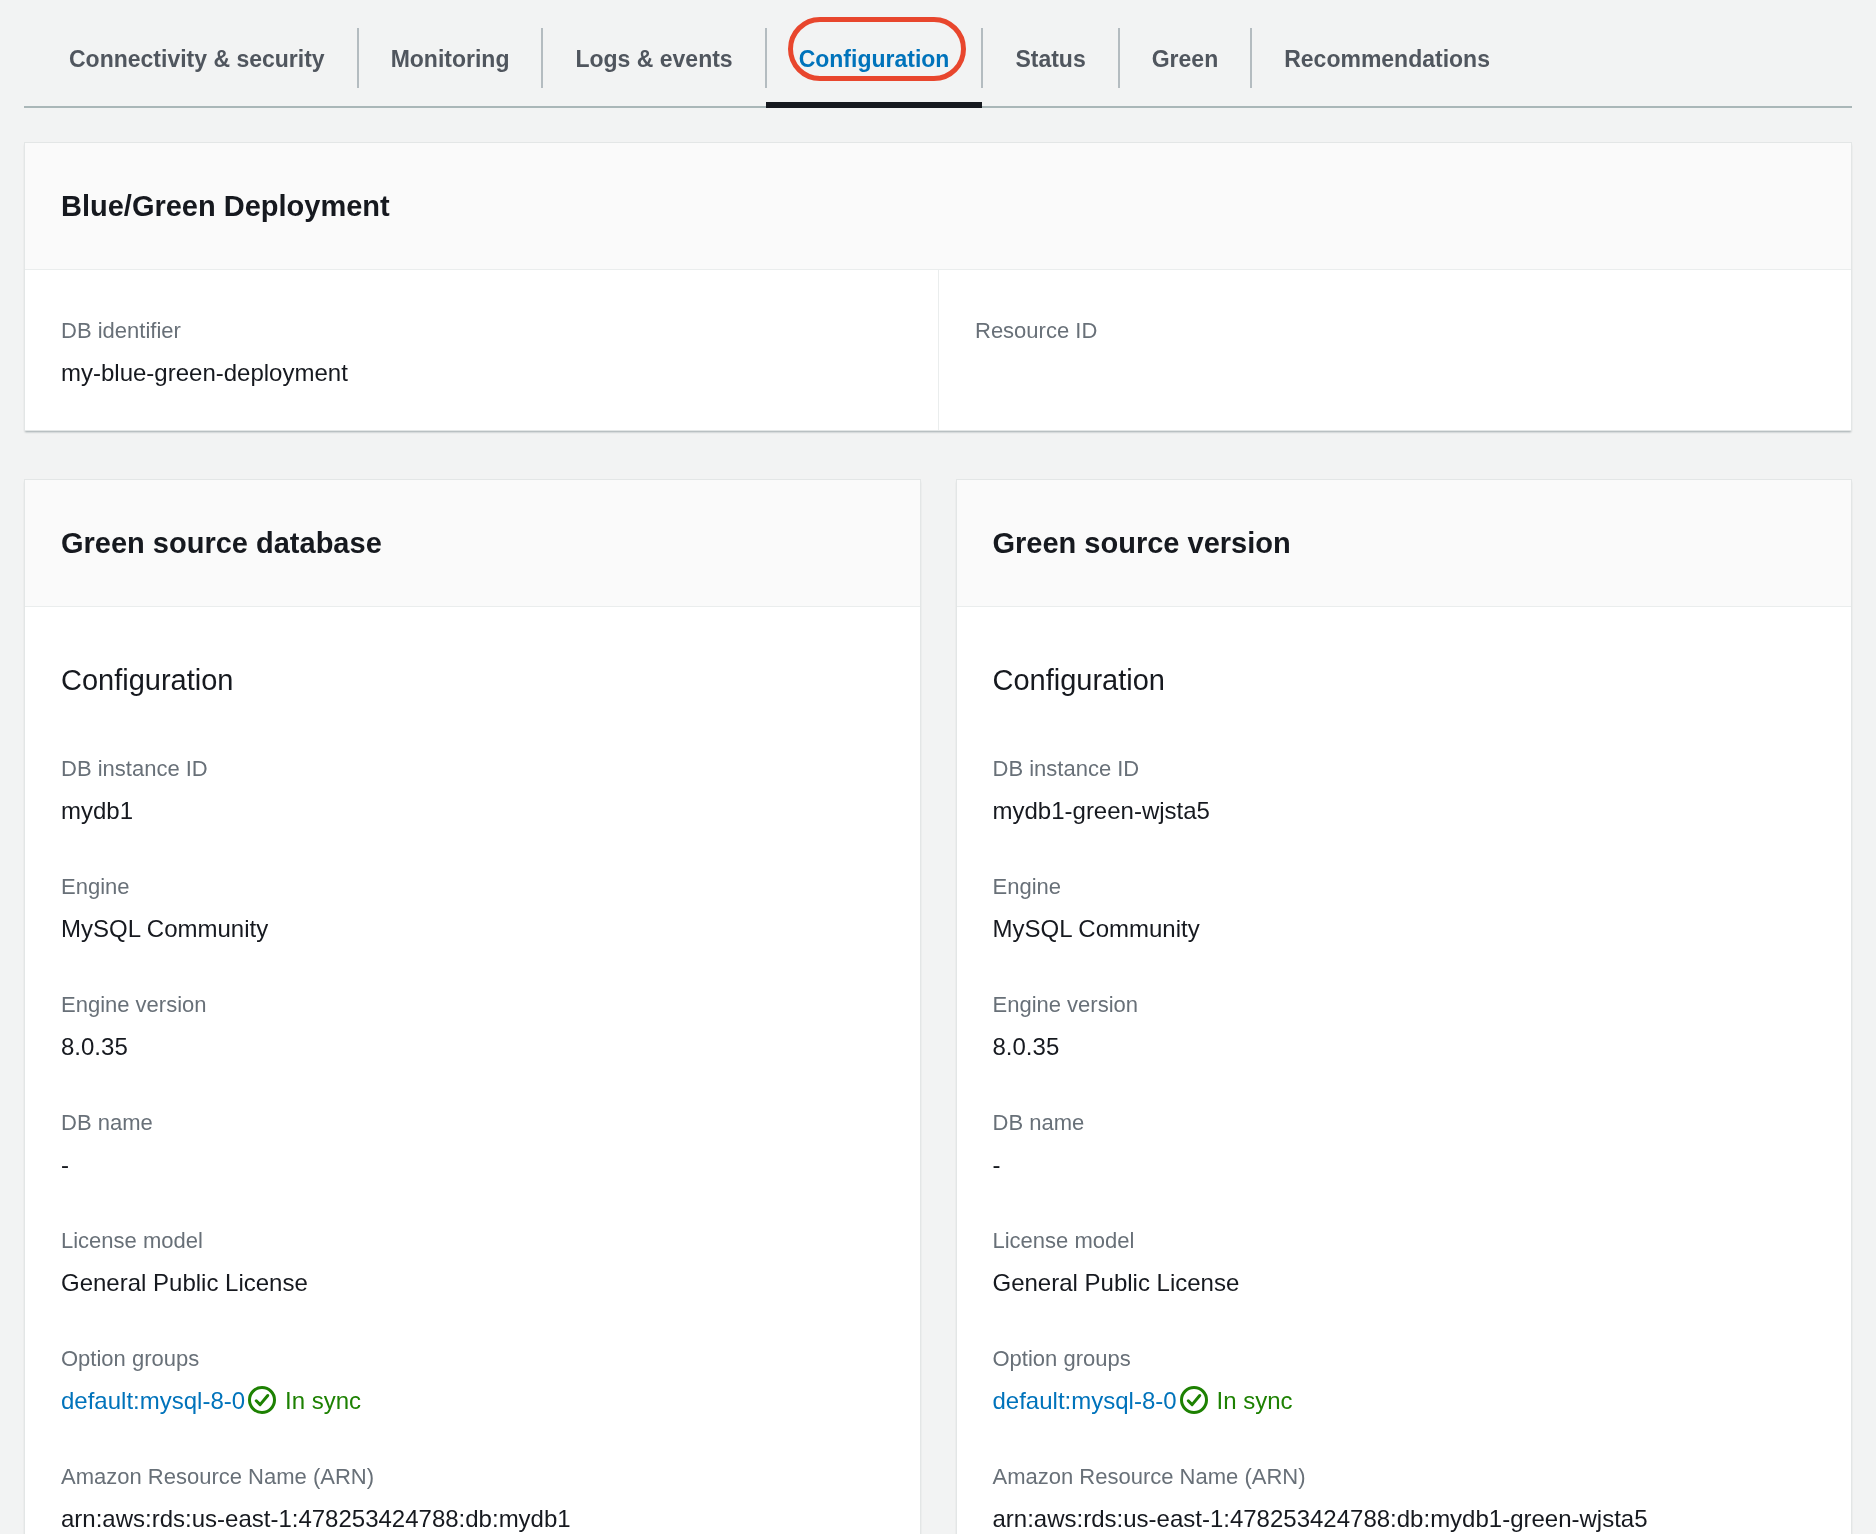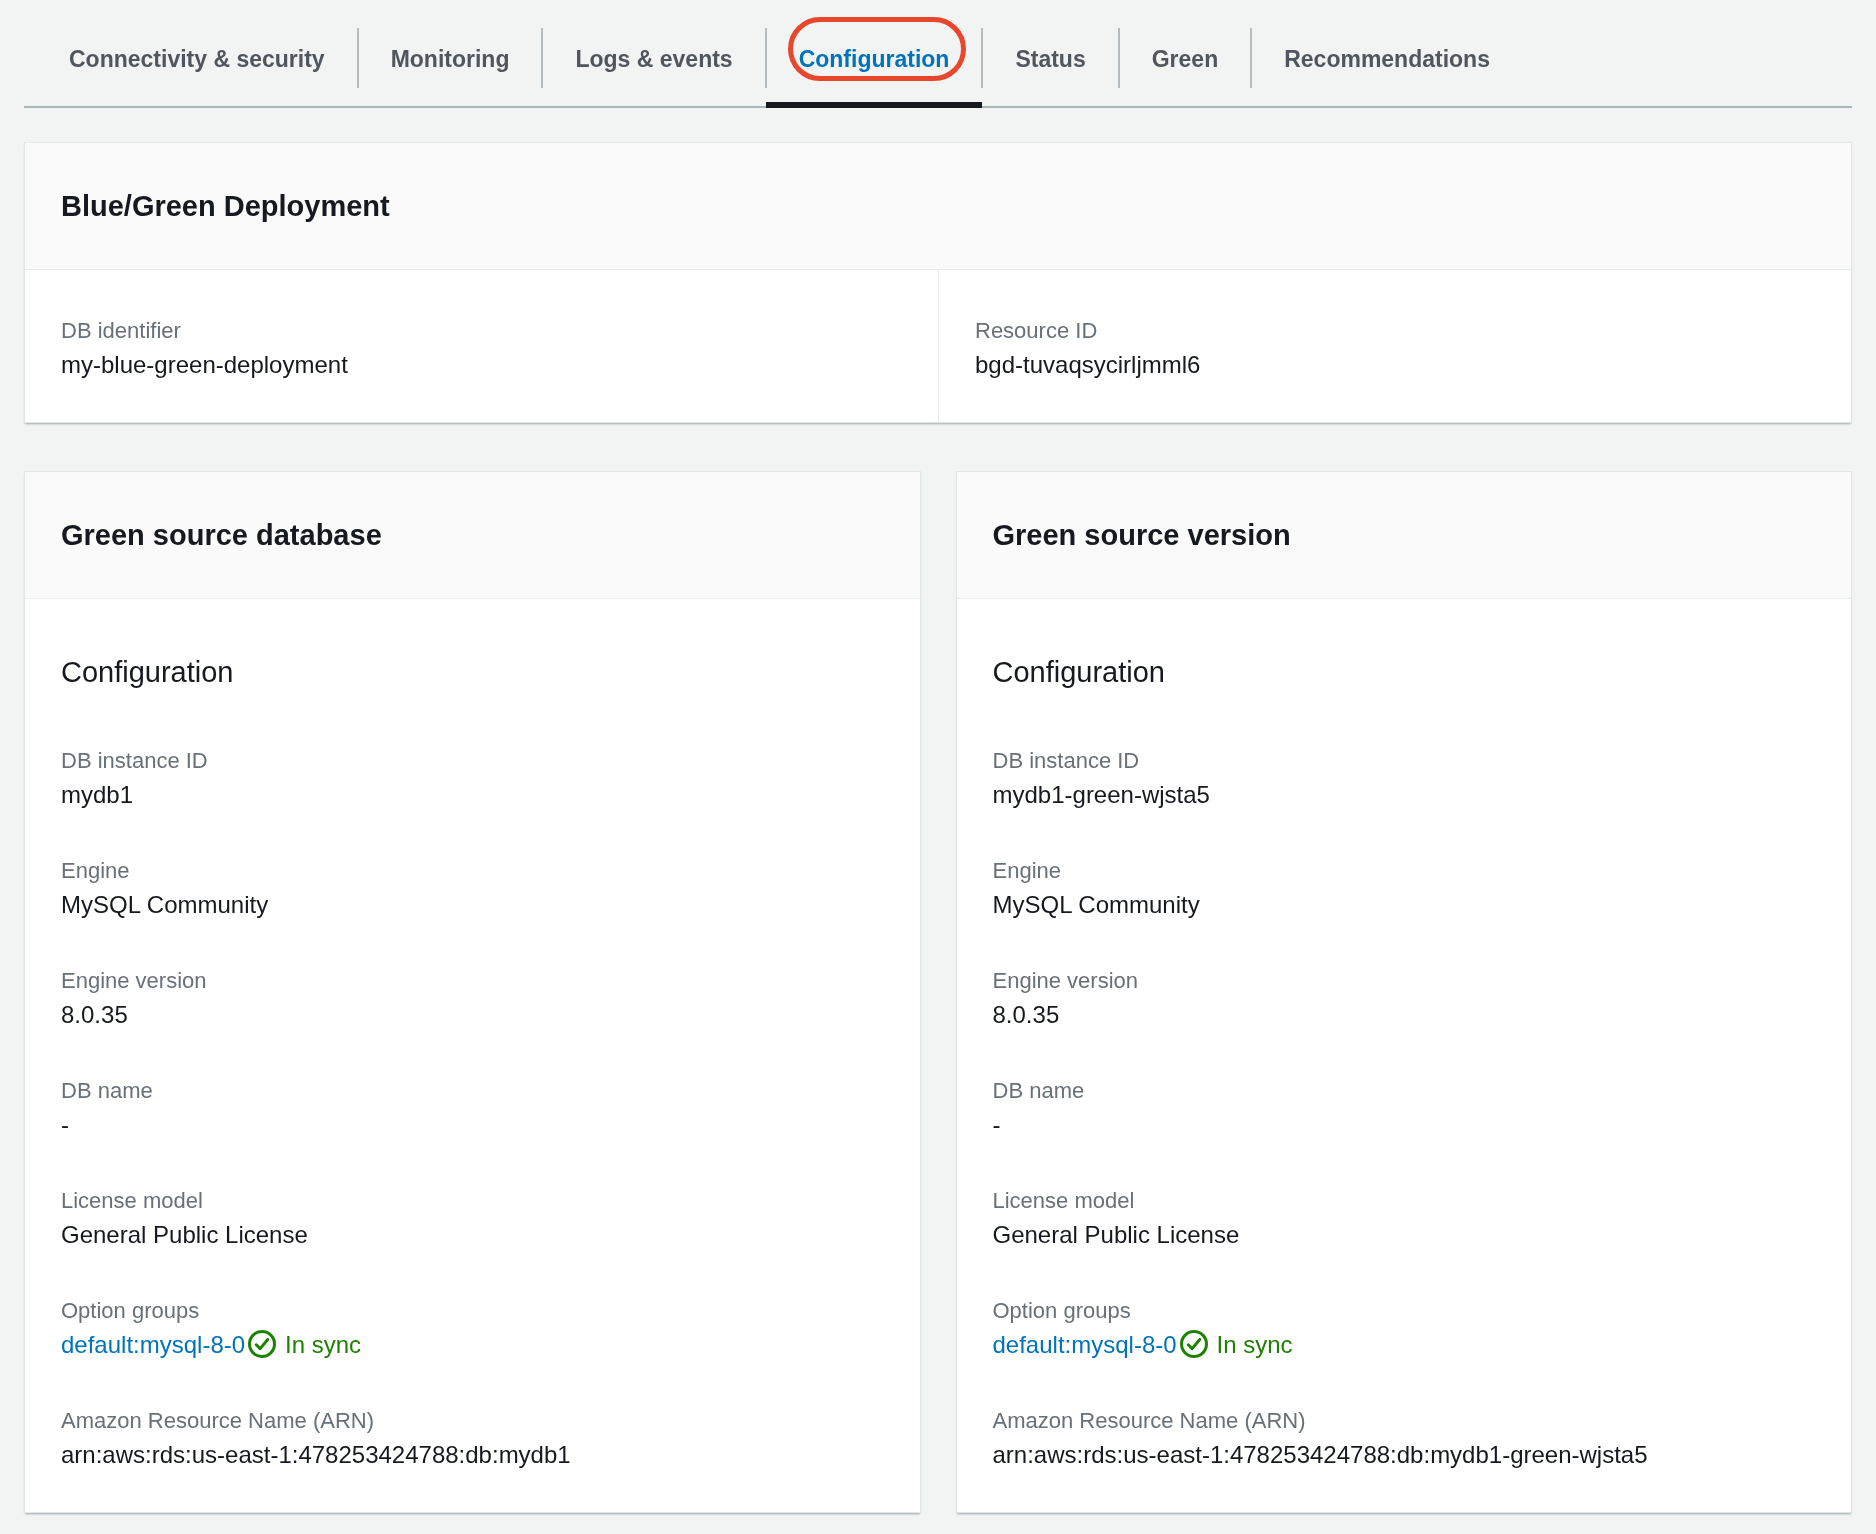--- a/index.html
+++ b/index.html
@@ -132,21 +132,21 @@
 
   
   .field { margin-bottom: 44px; }
   .fields .field:last-child { margin-bottom: 0; }
   .field-label {
     font-size: 22px;
     line-height: 30px;
     color: var(--label);
   }
   .field-value {
-    margin-top: 2px;
+    margin-top: 10px;
     font-size: 24px;
     line-height: 34px;
     color: var(--text);
     white-space: nowrap;
   }
   .og-link {
     color: var(--link);
     text-decoration: none;
     cursor: pointer;
   }
@@ -192,21 +192,20 @@
     <header class="panel-header">
       <h2 class="panel-title">Blue/Green Deployment</h2>
     </header>
     <div class="panel-body kv-grid">
         <div class="field">
           <div class="field-label">DB identifier</div>
           <div class="field-value">my-blue-green-deployment</div>
         </div>
         <div class="field">
           <div class="field-label">Resource ID</div>
-          <div class="field-value">bgd-tuvaqsycirljmml6</div>
         </div>
       </div>
   </section>
 
   <div class="cards">
 
     <section class="panel">
       <header class="panel-header">
         <h2 class="panel-title">Green source database</h2>
       </header>

